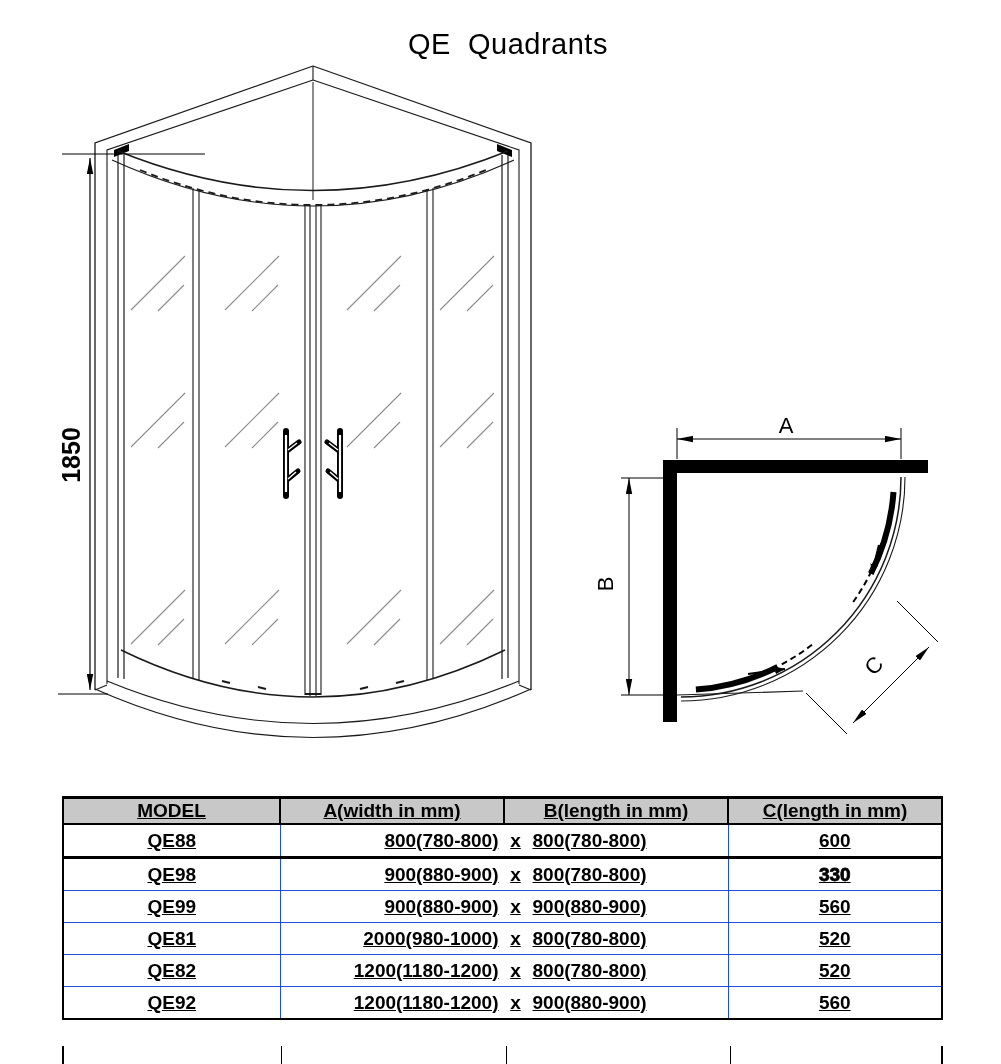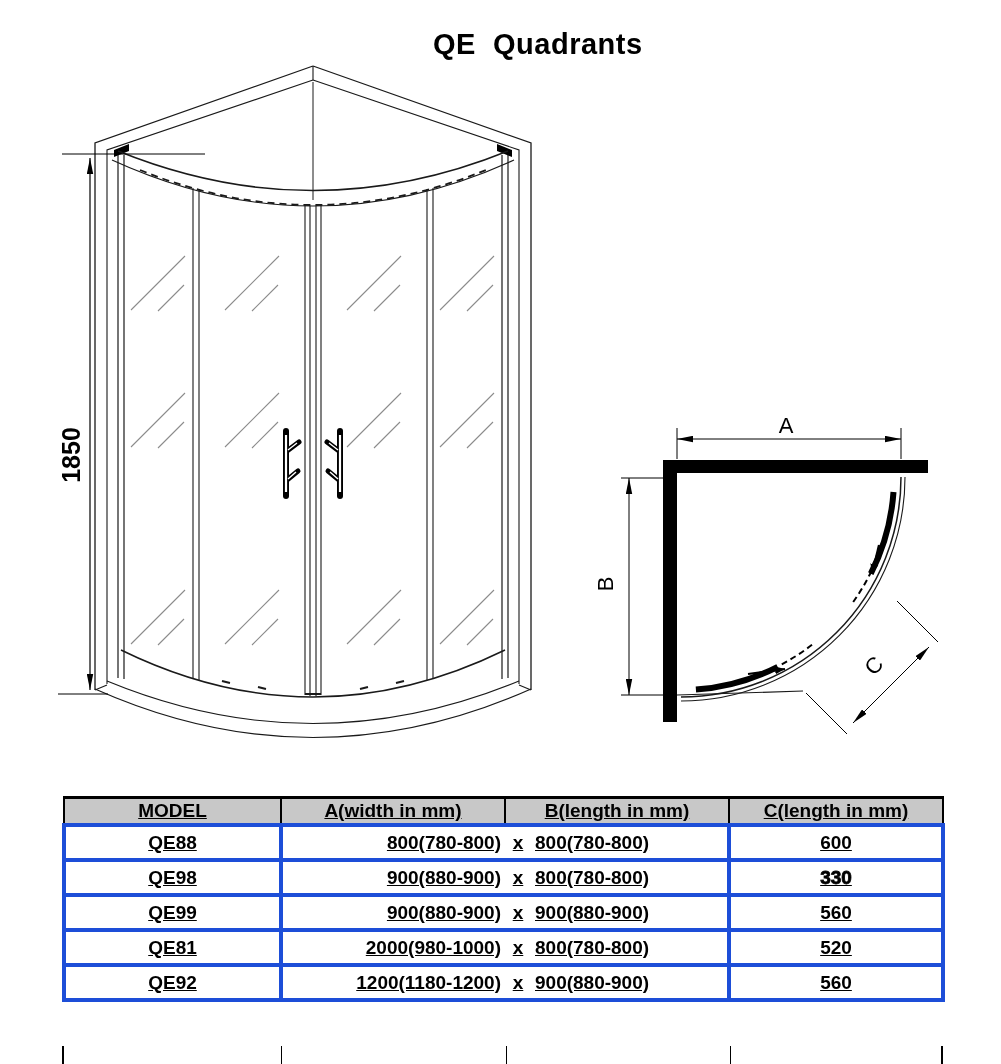--- a/index.html
+++ b/index.html
@@ -1,28 +1,28 @@
 <!DOCTYPE html>
 <html><head>
 <meta charset="utf-8">
 <style>
   html,body{margin:0;padding:0;background:#fff;}
   #page{position:relative;width:1001px;height:1064px;background:#fff;overflow:hidden;
         font-family:"Liberation Sans", sans-serif;color:#000;}
-  #title{position:absolute;left:408px;top:28px;font-size:29px;font-weight:bold;
-         white-space:pre;letter-spacing:0.5px;margin-left:25px;}
+  #title{position:absolute;left:408px;top:28px;font-size:29px;font-weight:normal;
+         white-space:pre;letter-spacing:0.5px;}
   svg{position:absolute;overflow:visible;}
   
   #tablewrap{position:absolute;left:62px;top:796px;width:881px;text-decoration:underline;}
   table.spec{border-collapse:collapse;width:881px;table-layout:fixed;
              font-size:19px;font-weight:bold;}
   table.spec{border:2px solid #000;border-top:3px solid #000;}
   table.spec th{background:#c8c8c8;border:2px solid #000;height:24px;
                 font-size:19px;padding:0;text-align:center;}
-  table.spec td{border:4px solid #1d4ed8;height:31px;padding:0;text-align:center;}
+  table.spec td{border:1px solid #1d4ed8;height:31px;padding:0;text-align:center;}
   tr.thickbottom td{border-bottom:3px solid #000;}
   td.dims{padding:0 2px;}
   td.dims .cellflex{display:flex;align-items:center;width:100%;}
   td.dims .a{width:218px;text-align:right;}
   td.dims .sep{width:34px;text-align:center;}
   td.dims .b{flex:1;text-align:left;}
   td.strong{-webkit-text-stroke:0.8px #000;}
   .stub{position:absolute;top:1046px;height:18px;width:1px;background:#000;}
 </style>
 </head>
@@ -201,20 +201,31 @@
           <td class="dims" colspan="2">
             <span class="cellflex">
                 <span class="a">2000(980-1000)</span>
                 <span class="sep">x</span>
                 <span class="b">800(780-800)</span>
               </span>
           </td>
           <td>520</td>
         </tr>
         <tr>
+          <td class="model">QE82</td>
+          <td class="dims" colspan="2">
+            <span class="cellflex">
+                <span class="a">1200(1180-1200)</span>
+                <span class="sep">x</span>
+                <span class="b">800(780-800)</span>
+              </span>
+          </td>
+          <td>520</td>
+        </tr>
+        <tr>
           <td class="model">QE92</td>
           <td class="dims" colspan="2">
             <span class="cellflex">
                 <span class="a">1200(1180-1200)</span>
                 <span class="sep">x</span>
                 <span class="b">900(880-900)</span>
               </span>
           </td>
           <td>560</td>
         </tr>

